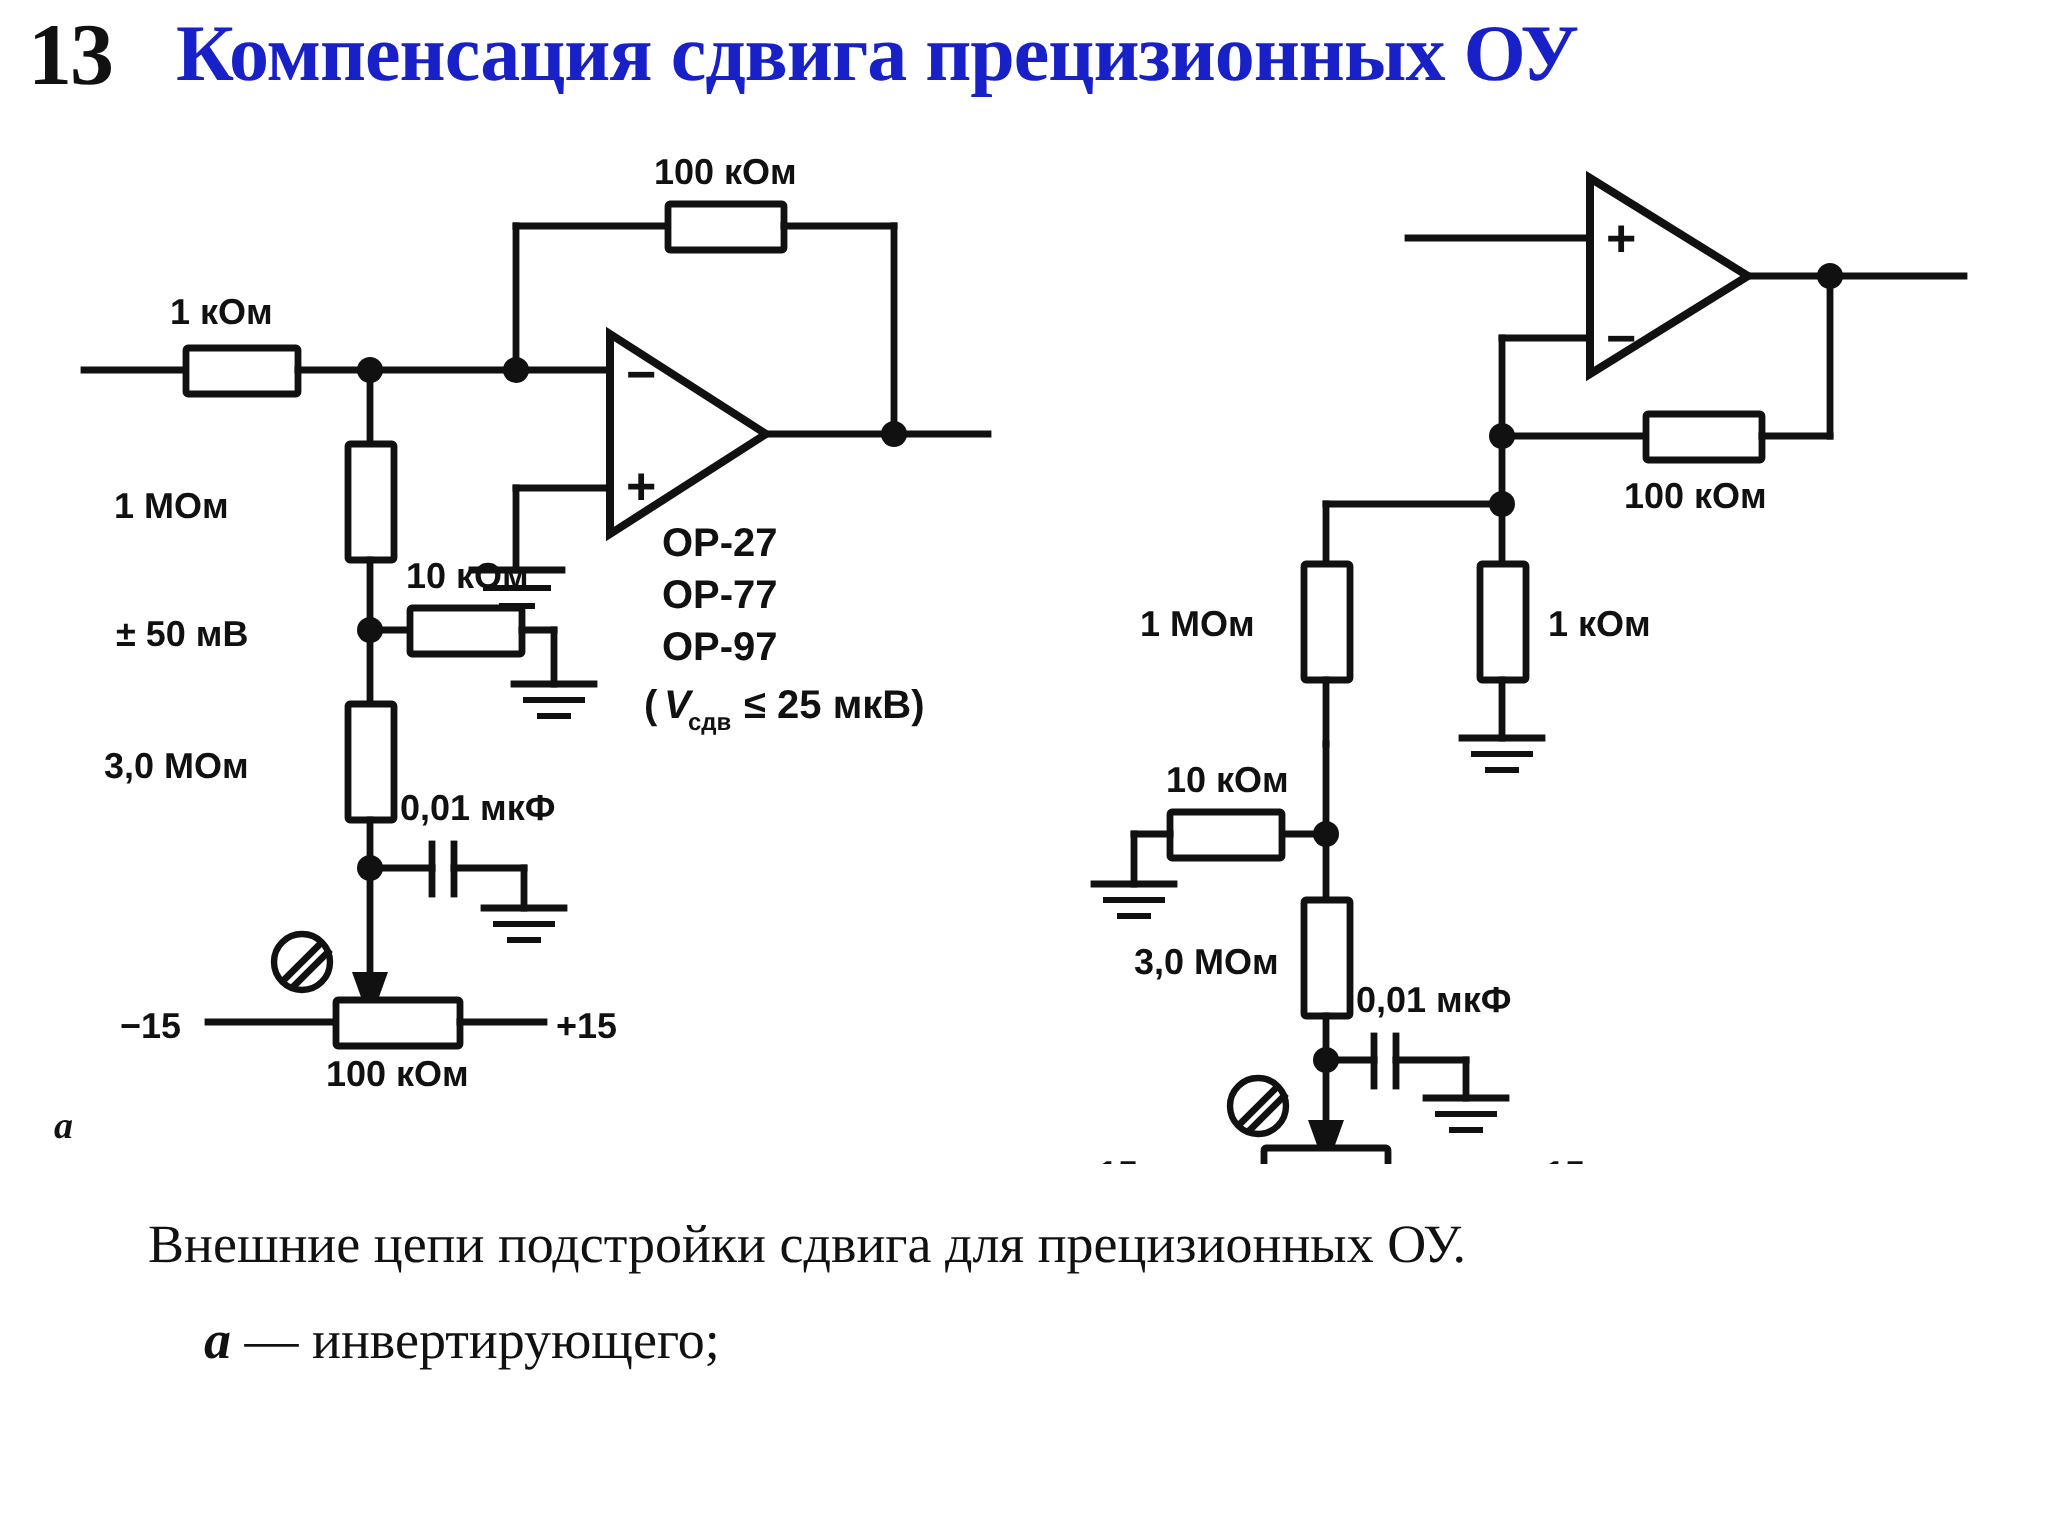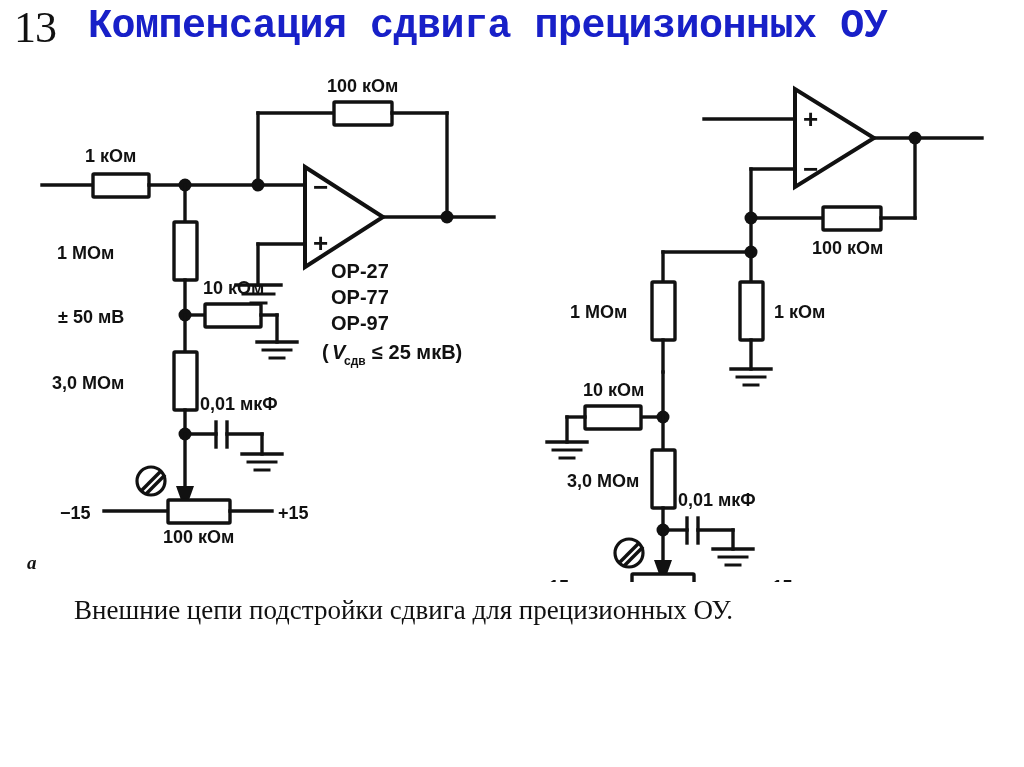--- a/index.html
+++ b/index.html
@@ -22,32 +22,32 @@
     position: absolute;
     left: 0; top: 0;
     width: 1024px;
     height: 62px;
   }
   #slide-number {
     position: absolute;
     left: 14px;
     top: 2px;
     font-family: "Liberation Serif", serif;
-    font-weight: normal;
+    font-weight: bold;
     font-size: 44px;
     line-height: 52px;
     color: #111111;
     letter-spacing: -1px;
   }
   #slide-title {
     position: absolute;
     left: 88px;
     top: 0px;
     width: 930px;
-    font-family: Liberation Mono, monospace;
+    font-family: Liberation Serif, serif;
     font-weight: bold;
     font-size: 40px;
     line-height: 54px;
     color: #1820c8;
     white-space: nowrap;
     letter-spacing: -0.5px;
   }
 
   
   #figure {
@@ -65,20 +65,21 @@
     left: 74px;
     top: 592px;
     width: 900px;
   }
   .cap-line {
     font-family: "Liberation Serif", serif;
     font-size: 27px;
     line-height: 36px;
     color: #111111;
     white-space: nowrap;
+    margin-top: 12px;
   }
   .cap-line.indent { padding-left: 28px; }
   .cap-mark {
     font-weight: bold;
     font-style: italic;
   }
 </style>
 </head>
 <body>
 
@@ -329,13 +330,17 @@
   <text class="t t18" x="543" y="531">-15</text>
   <text class="t t18" x="762" y="531">+15</text>
 
   <text class="fl" x="545" y="570">б</text>
 
 </svg>
 </div>
 
 <div id="caption">
   <div class="cap-line">Внешние цепи подстройки сдвига для прецизионных ОУ.</div>
+  <div class="cap-line indent">
+    <span class="cap-mark">а</span>
+    <span>— инвертирующего;</span>
+  </div>
 </div>
 
 </body></html>

